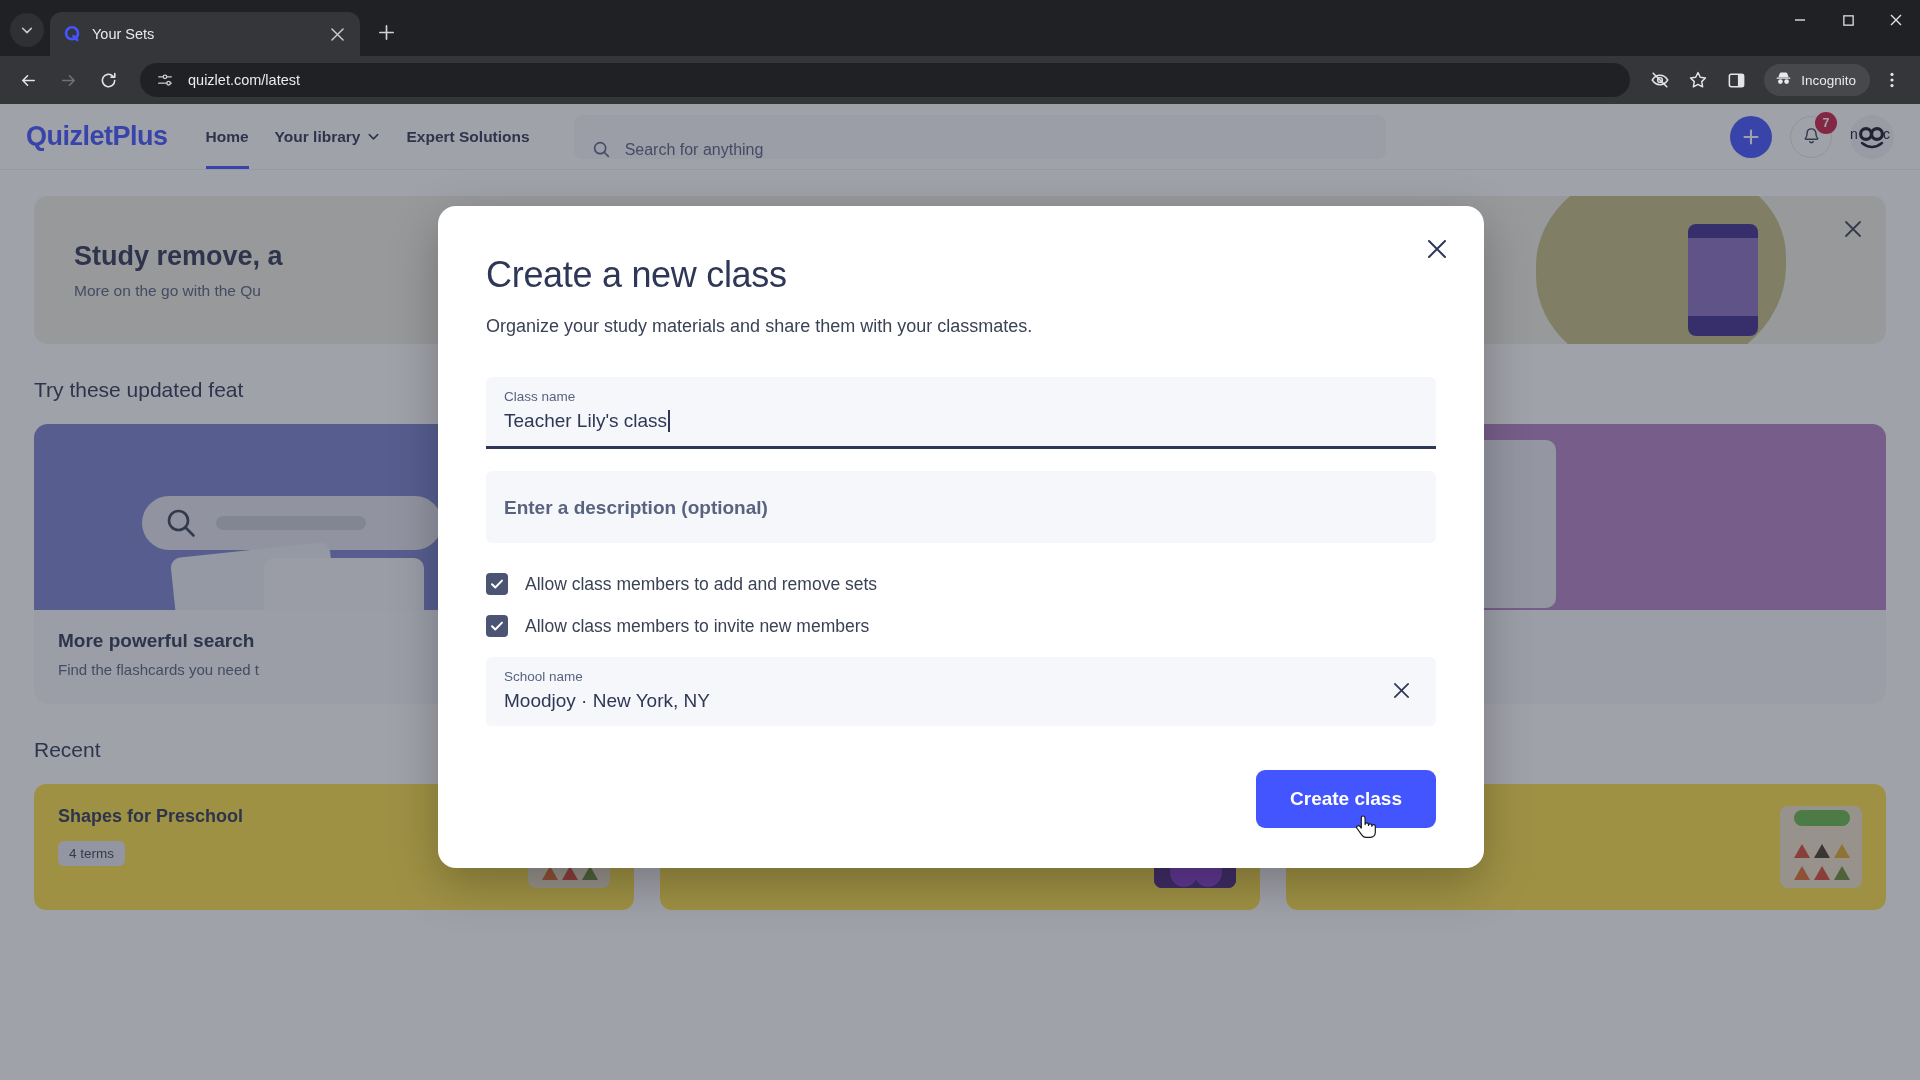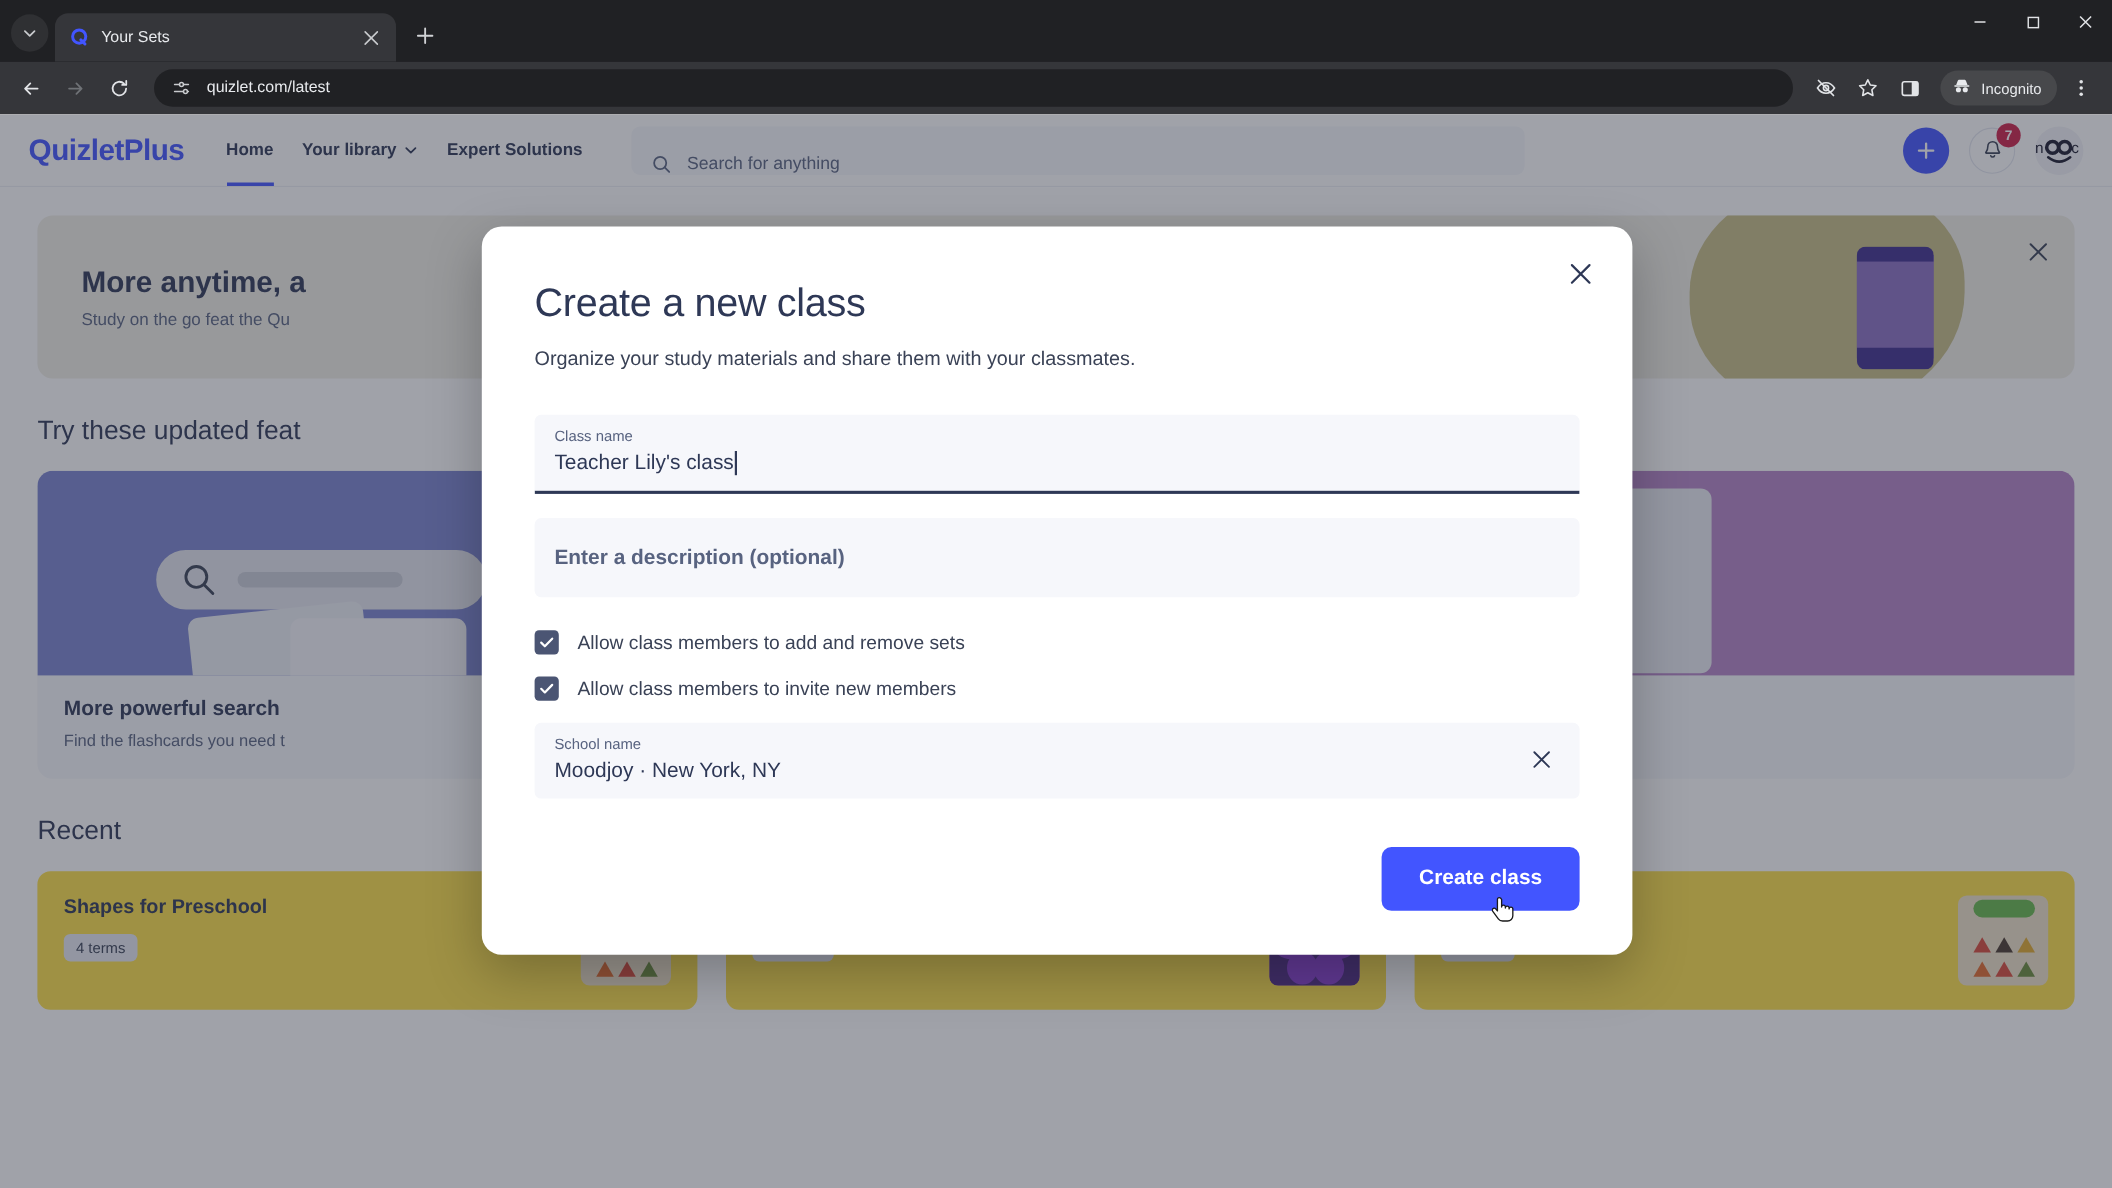--- a/index.html
+++ b/index.html
@@ -241,21 +241,21 @@
     border-bottom: 20px solid #3f2f8f;
   }
   .banner-close {
     position: absolute; right: 18px; top: 18px;
     width: 30px; height: 30px;
     display: flex; align-items: center; justify-content: center;
     color: #3a4256;
   }
 
   .section-title {
-    font-size: 24px; color: #2e3856;
+    font-size: 21px; color: #2e3856;
     margin: 34px 0 22px 0;
   }
 
   .feature-row { display: flex; gap: 26px; }
   .feature-card {
     flex: 1;
     background: #f6f7fb;
     border-radius: 14px;
     overflow: hidden;
   }
@@ -600,22 +600,22 @@
           <path d="M12 21q10 8 20 0" fill="none" stroke="#1a1a2e" stroke-width="2.4" stroke-linecap="round"></path>
         </svg>
       </div>
     </div>
   </div>
 
   <div class="q-body">
 
     <div class="promo-banner">
       <div class="promo-text">
-        <h2>More anytime, a</h2>
-        <p>Study on the go feat the Qu</p>
+        <h2>Study remove, a</h2>
+        <p>More on the go with the Qu</p>
       </div>
       <div class="promo-art">
         <div class="promo-blob"></div>
         <div class="promo-phone"></div>
       </div>
       <div class="banner-close">
         <svg width="18" height="18" viewBox="0 0 18 18">
           <path d="M2 2l14 14M16 2L2 16" stroke="currentColor" stroke-width="1.8" stroke-linecap="round"></path>
         </svg>
       </div>

